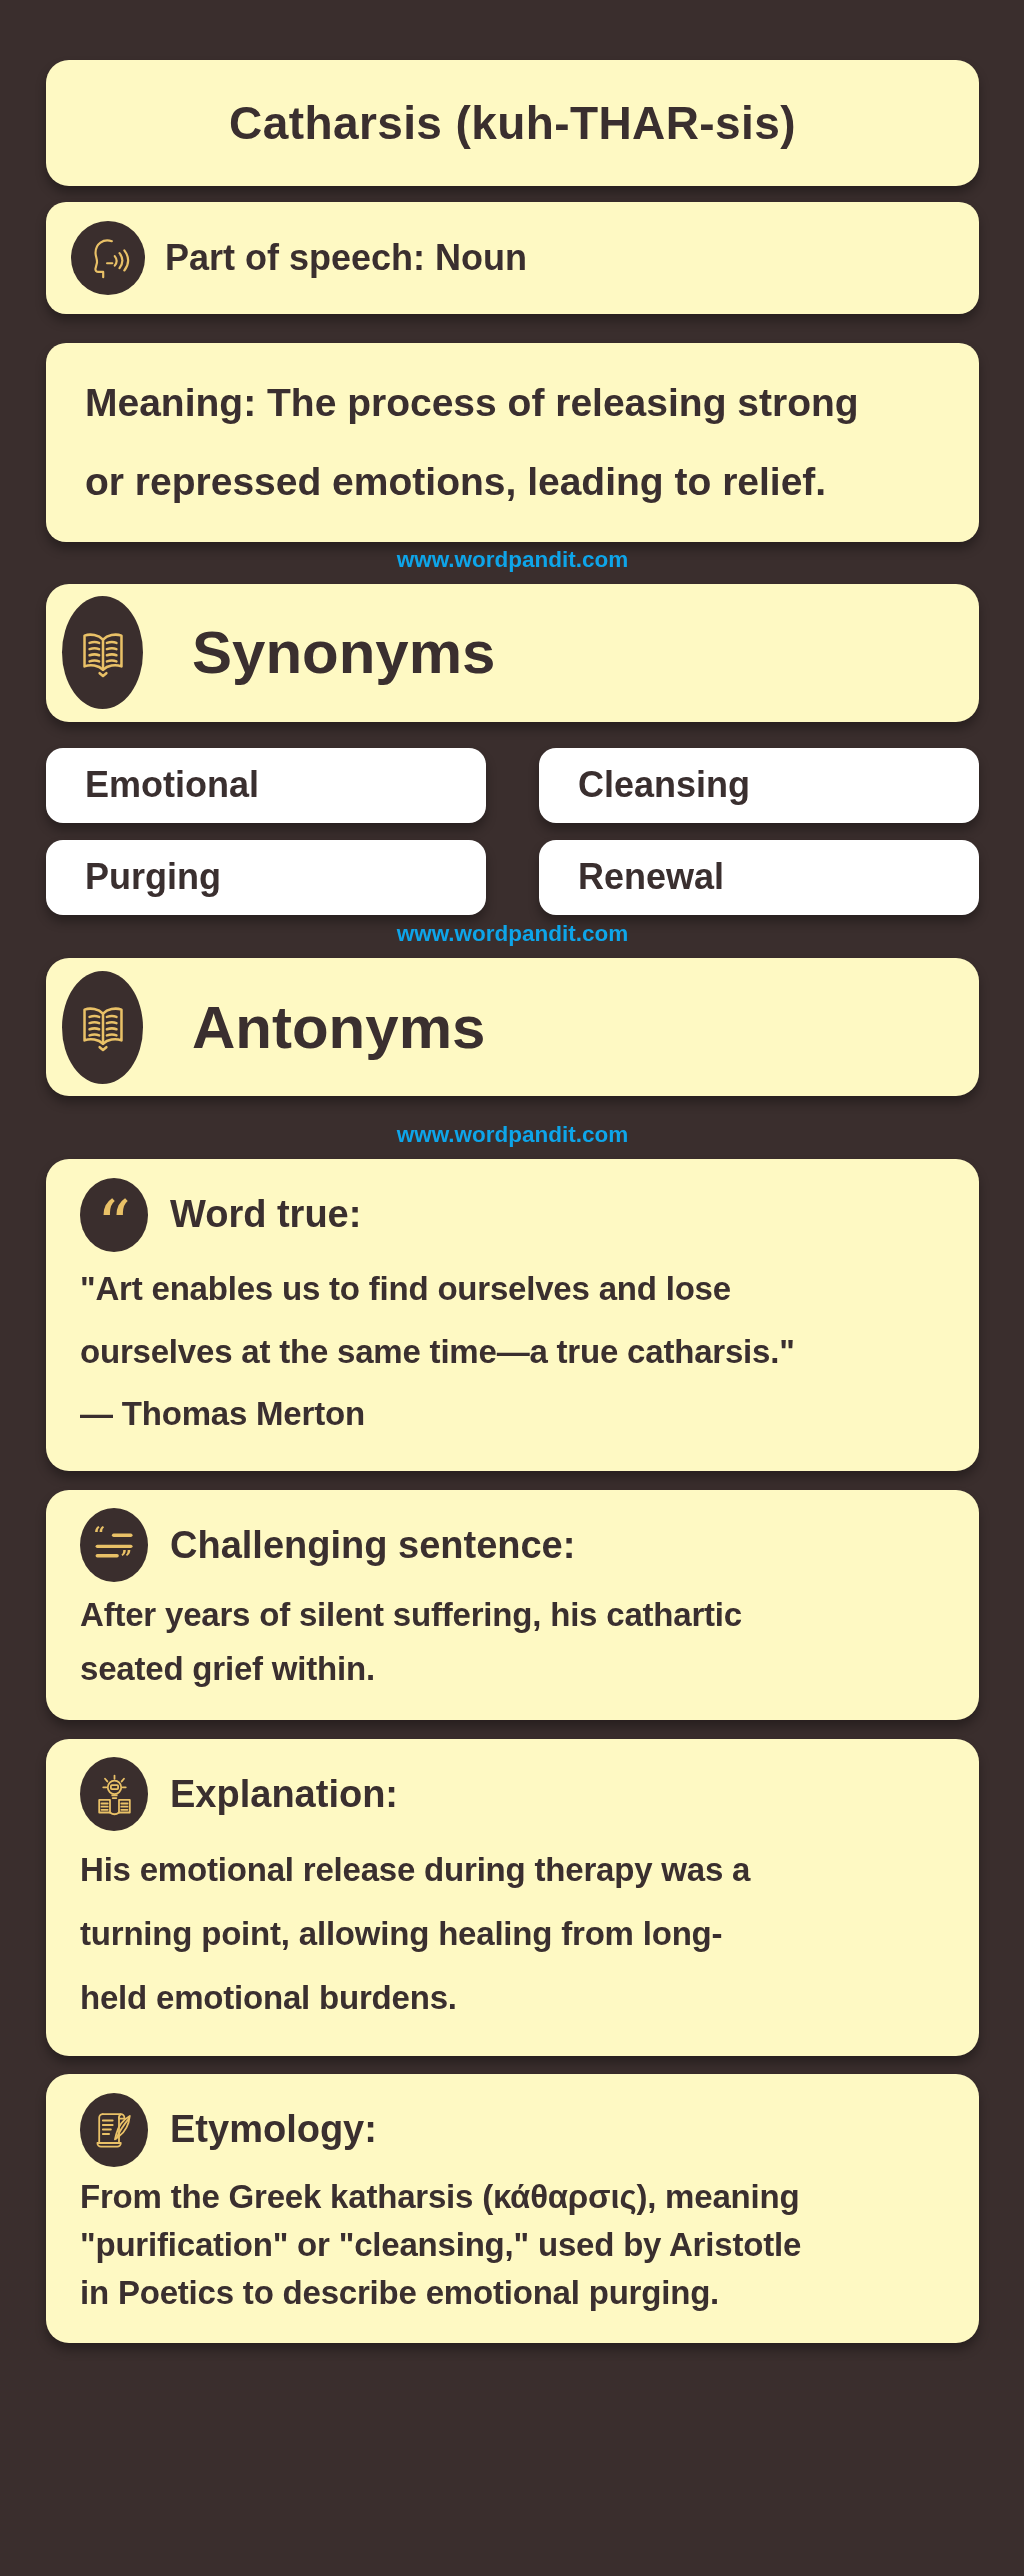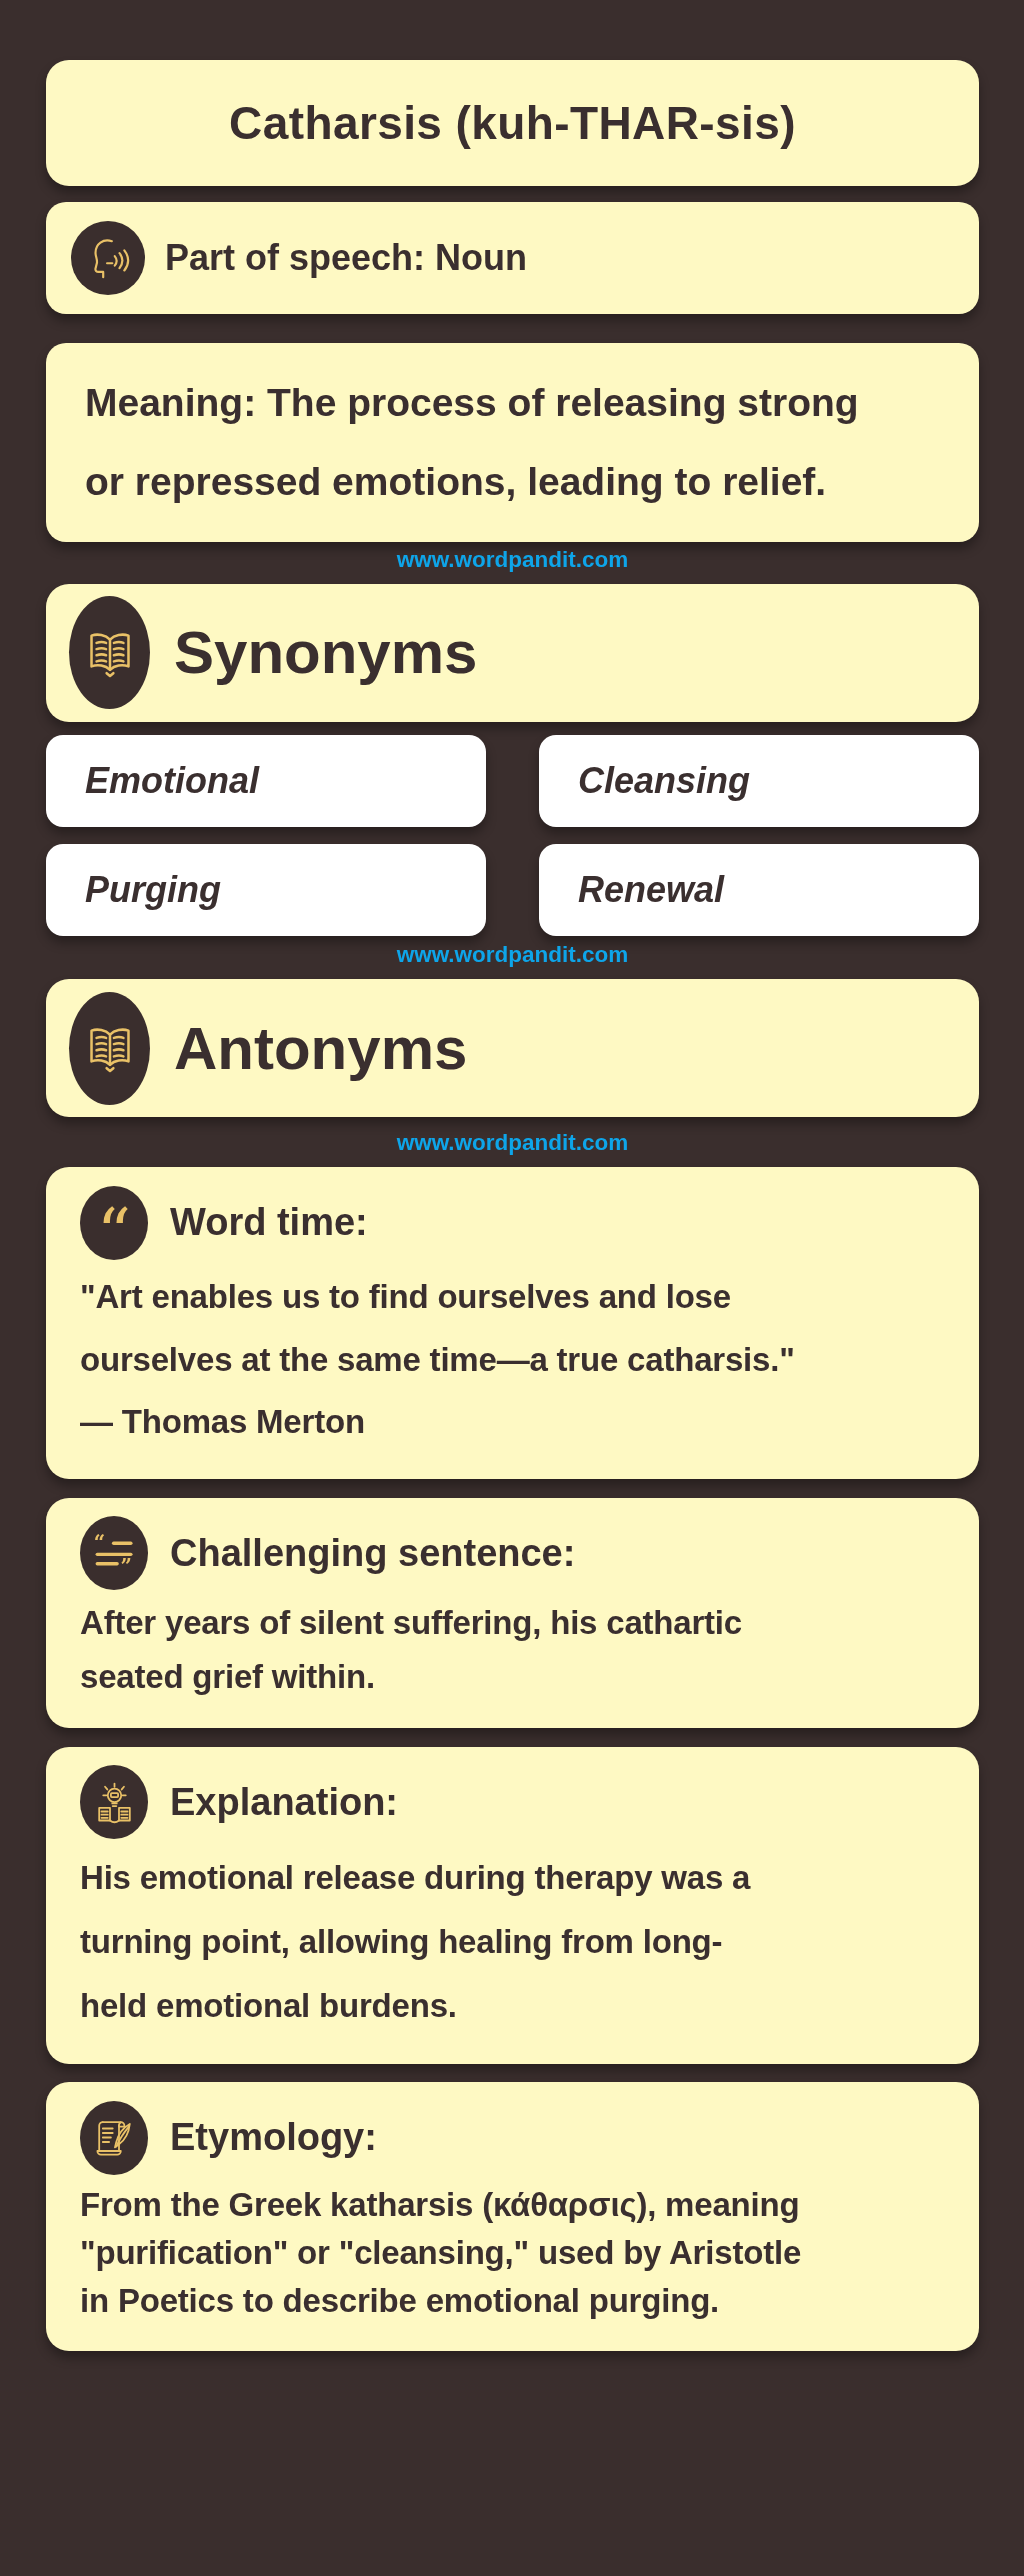--- a/index.html
+++ b/index.html
@@ -17,26 +17,26 @@
   .pos-card{height:112px;display:flex;align-items:center;gap:20px;padding:0 25px;margin-bottom:29px;border-radius:20px;}
   .icon-circle{background:#3a2e2d;border-radius:50%;display:flex;align-items:center;justify-content:center;flex:none;}
   .pos-icon-circle{width:74px;height:74px;}
   .pos-text{font-size:36px;font-weight:800;}
   
   .meaning-card{padding:20px 39px;margin-bottom:3.1px;border-radius:20px;overflow:hidden;}
   .meaning-line{font-size:39px;font-weight:700;line-height:2.05;white-space:nowrap;}
   
   .watermark{text-align:center;color:#0ea5e9;font-size:22.5px;font-weight:700;margin:4.6px 0 11px;}
   
-  .sec-header{display:flex;align-items:center;gap:24px;height:138px;padding:0 23px;border-radius:23px;margin-bottom:13px;box-sizing:border-box;}
+  .sec-header{display:flex;align-items:center;gap:49px;height:138px;padding:0 16px;border-radius:23px;margin-bottom:26px;box-sizing:border-box;}
   .sec-icon-circle{width:81px;height:113px;}
   .sec-title{font-size:60px;font-weight:800;}
   
   .chip-grid{display:grid;grid-template-columns:1fr 1fr;column-gap:53px;row-gap:17px;margin-bottom:6.2px;}
-  .chip{height:92px;border-radius:17px;display:flex;align-items:center;padding:0 39px;font-size:36px;font-weight:700;background:#fff;box-shadow:0 7px 11px rgba(0,0,0,.32);font-style:italic;}
+  .chip{height:75px;border-radius:17px;display:flex;align-items:center;padding:0 39px;font-size:36px;font-weight:700;background:#fff;box-shadow:0 7px 11px rgba(0,0,0,.32);}
   
   .info-card{padding:18.6px 34px 25px;border-radius:23px;margin-bottom:18.6px;overflow:hidden;}
   .info-head{display:flex;align-items:center;gap:22px;margin-bottom:6.2px;}
   .info-icon-circle{width:68px;height:74px;}
   .info-title{font-size:38px;font-weight:800;}
   .body-line{font-size:33px;font-weight:700;white-space:nowrap;letter-spacing:-0.2px;}
   .lh-loose .body-line{line-height:1.9;}
   .lh-mid .body-line{line-height:1.62;}
   .lh-xloose .body-line{line-height:1.95;}
   .lh-tight .body-line{line-height:1.46;}
@@ -108,21 +108,21 @@
   </div>
 
 
   <div class="watermark">www.wordpandit.com</div>
 
   <div class="card info-card lh-loose">
     <div class="info-head">
       <div class="icon-circle info-icon-circle">
         <span class="quote-glyph">“</span>
       </div>
-      <div class="info-title">Word time:</div>
+      <div class="info-title">Word true:</div>
     </div>
     <div class="body-line">"Art enables us to find ourselves and lose</div>
     <div class="body-line">ourselves at the same time—a true catharsis."</div>
     <div class="body-line">— Thomas Merton</div>
   </div>
 
   <div class="card info-card lh-mid">
     <div class="info-head">
       <div class="icon-circle info-icon-circle">
         <svg width="43" height="43" viewBox="0 0 100 100">

